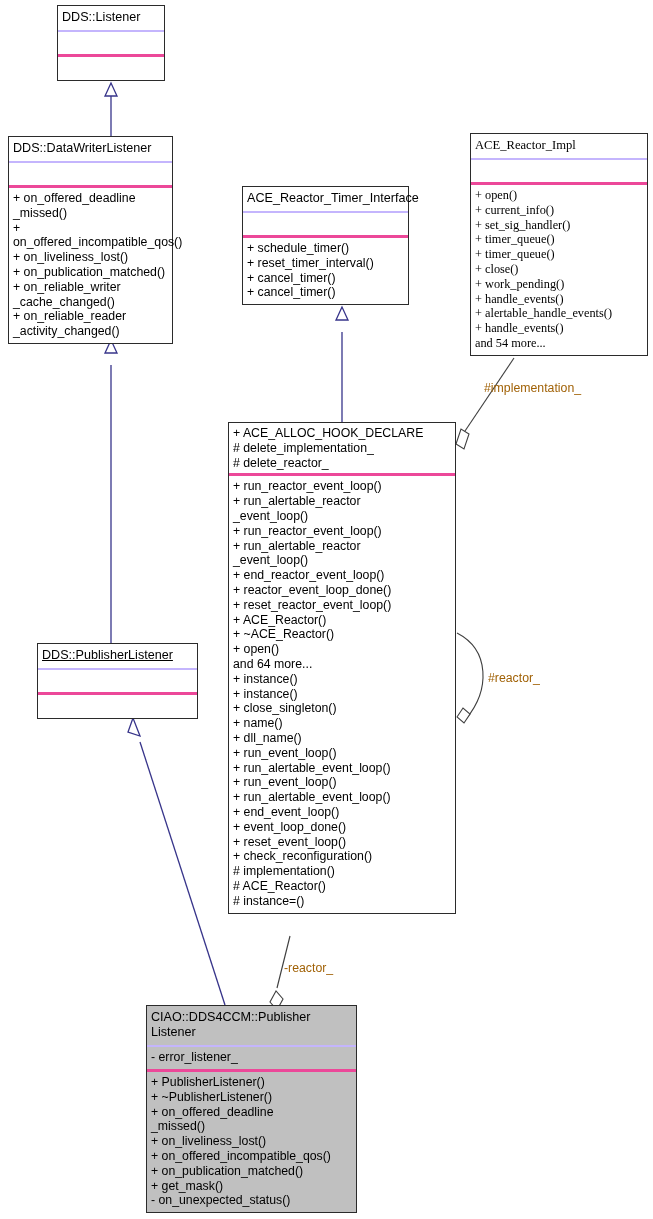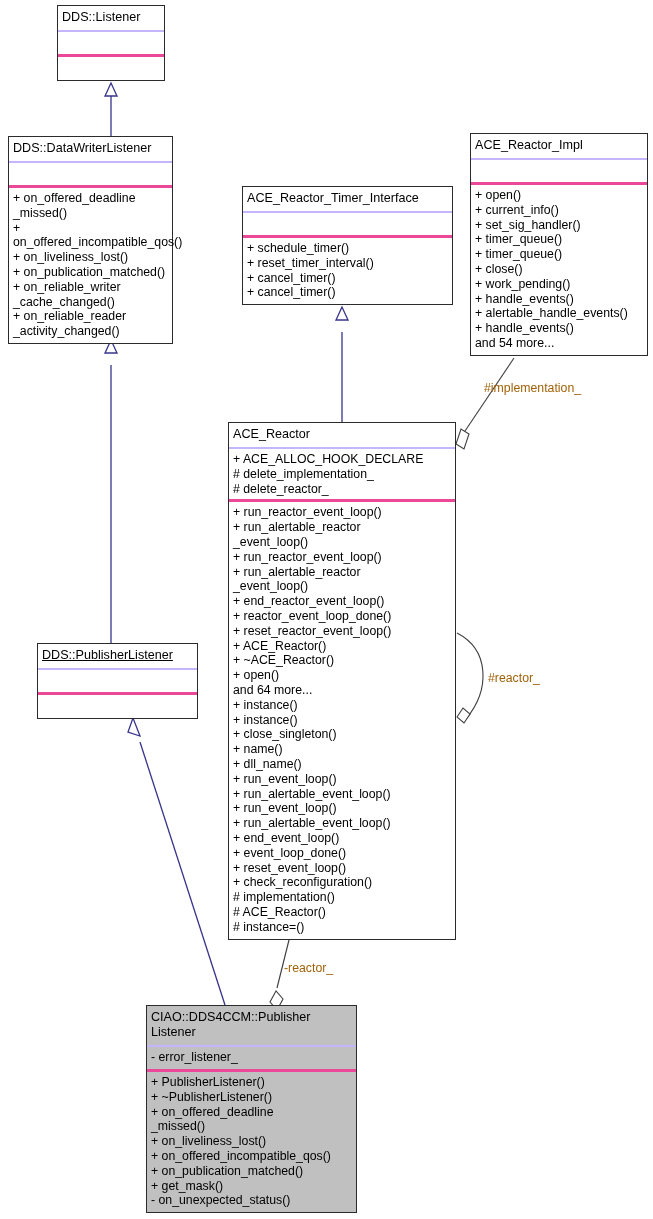--- a/index.html
+++ b/index.html
@@ -137,55 +137,54 @@
       <div class="uml-row">+ on_offered_incompatible_qos()</div>
       <div class="uml-row">+ on_liveliness_lost()</div>
       <div class="uml-row">+ on_publication_matched()</div>
       <div class="uml-row">+ on_reliable_writer
 _cache_changed()</div>
       <div class="uml-row">+ on_reliable_reader
 _activity_changed()</div>
     </div>
   </div>
 
-  <div class="uml-class" style="left:242px; top:186px; width:211px;">
+  <div class="uml-class" style="left:242px; top:186px; width:167px;">
     <div class="uml-title">ACE_Reactor_Timer_Interface</div>
     <div class="uml-attrs">
       <div class="empty-compartment"></div>
     </div>
     <div class="uml-ops">
       <div class="uml-row">+ schedule_timer()</div>
       <div class="uml-row">+ reset_timer_interval()</div>
       <div class="uml-row">+ cancel_timer()</div>
       <div class="uml-row">+ cancel_timer()</div>
     </div>
   </div>
 
-  <div class="uml-class" style="left:470px; top:133px; width:178px;">
+  <div class="uml-class" style="left:470px; top:133px; width:178px;font-family:Liberation Serif, serif;">
     <div class="uml-title">ACE_Reactor_Impl</div>
     <div class="uml-attrs">
       <div class="empty-compartment"></div>
     </div>
     <div class="uml-ops">
       <div class="uml-row">+ open()</div>
       <div class="uml-row">+ current_info()</div>
       <div class="uml-row">+ set_sig_handler()</div>
       <div class="uml-row">+ timer_queue()</div>
       <div class="uml-row">+ timer_queue()</div>
       <div class="uml-row">+ close()</div>
       <div class="uml-row">+ work_pending()</div>
       <div class="uml-row">+ handle_events()</div>
       <div class="uml-row">+ alertable_handle_events()</div>
       <div class="uml-row">+ handle_events()</div>
       <div class="uml-row">and 54 more...</div>
     </div>
   </div>
 
   <div class="uml-class" style="left:228px; top:422px; width:228px;">
-    <div class="uml-title">ACE_Reactor</div>
     <div class="uml-attrs">
       <div class="uml-row">+ ACE_ALLOC_HOOK_DECLARE</div>
       <div class="uml-row"># delete_implementation_</div>
       <div class="uml-row"># delete_reactor_</div>
     </div>
     <div class="uml-ops">
       <div class="uml-row">+ run_reactor_event_loop()</div>
       <div class="uml-row">+ run_alertable_reactor
 _event_loop()</div>
       <div class="uml-row">+ run_reactor_event_loop()</div>

